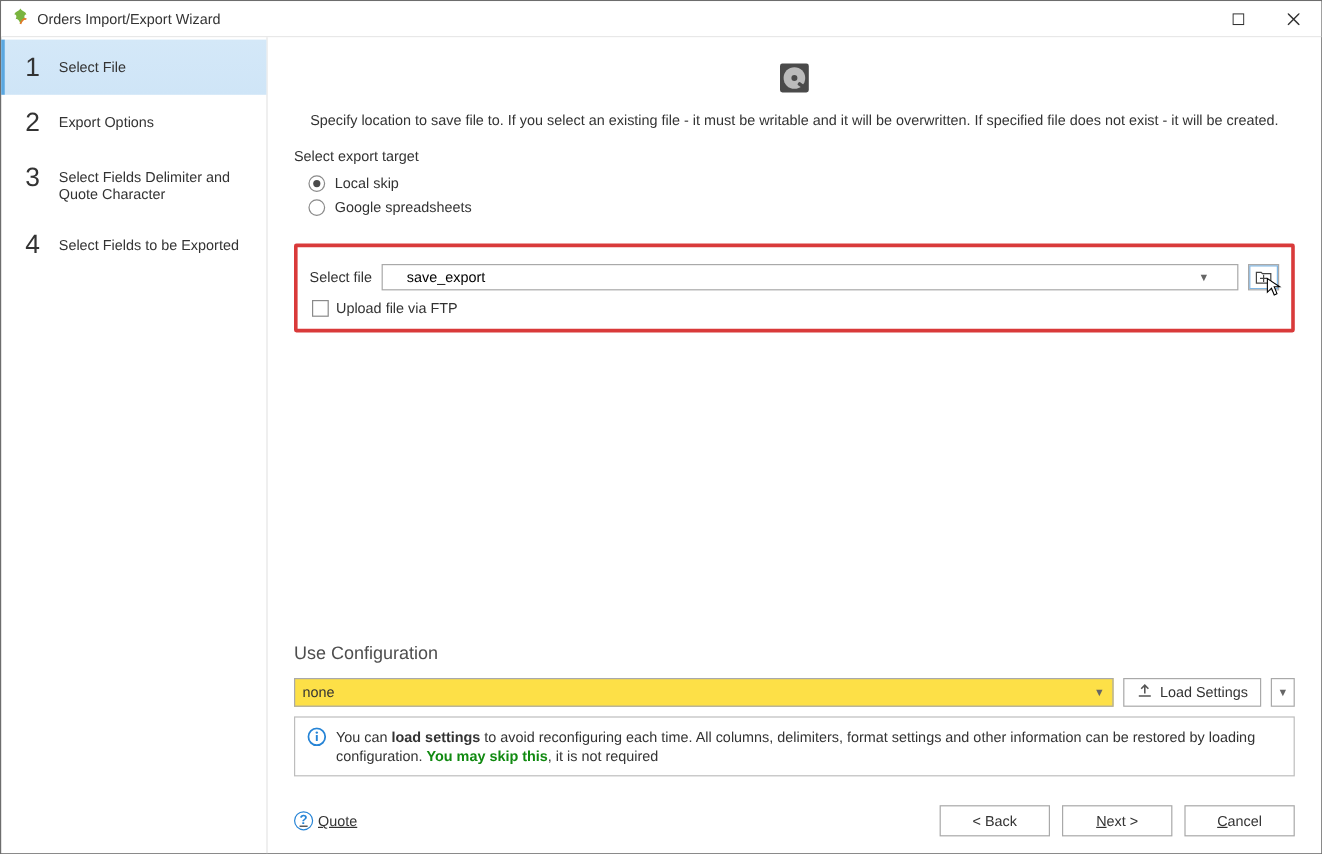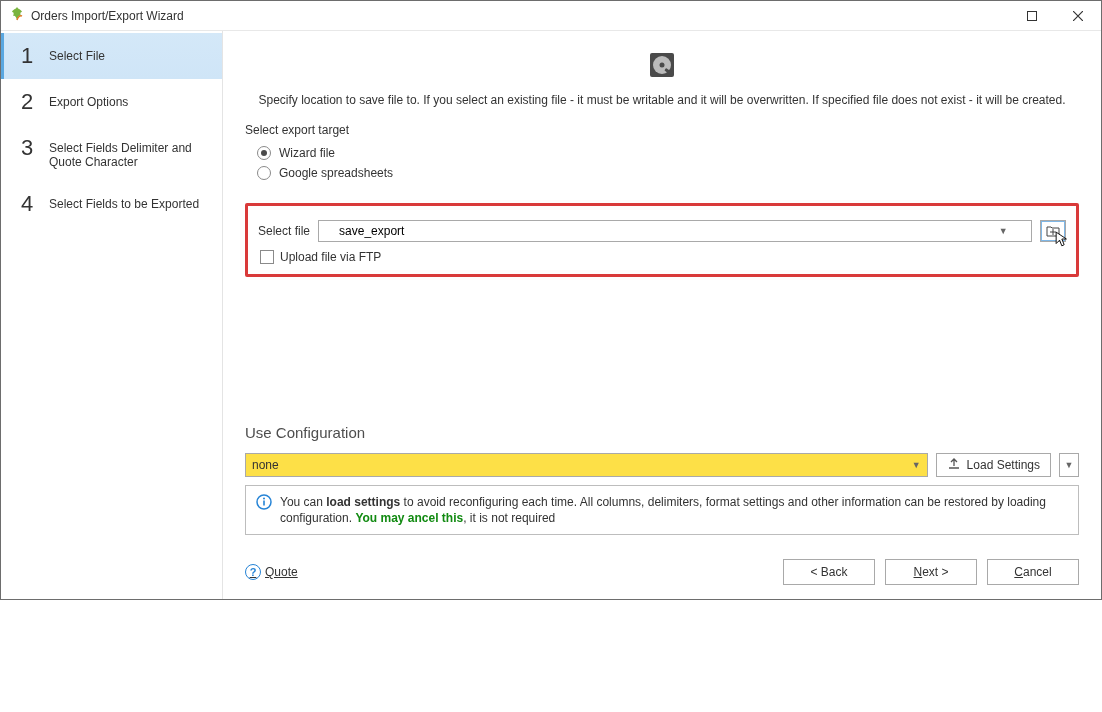--- a/index.html
+++ b/index.html
@@ -5,21 +5,21 @@
   * { box-sizing: border-box; }
   html, body { margin:0; padding:0; }
   body {
     font-family: "Segoe UI", Tahoma, Arial, sans-serif;
     font-size: 12px;
     color: #333;
     background:#fff;
   }
   .window {
     width: 1102px;
-    height: 600px;
+    height: 712px;
     border: 1px solid #6d6d6d;
     position: relative;
     display:flex;
     flex-direction:column;
     background:#fff;
   }
   .titlebar {
     height: 30px;
     display:flex;
     align-items:center;
@@ -328,21 +328,21 @@
               <circle cx="14" cy="14" r="2.5" fill="#4a4a4a"></circle>
               <rect x="18" y="17" width="8" height="3" rx="1" fill="#4a4a4a" transform="rotate(35 18 17)"></rect>
             </svg>
         </span>
         <span class="intro-text">Specify location to save file to. If you select an existing file - it must be writable and it will be overwritten. If specified file does not exist - it will be created.</span>
       </div>
 
       <div class="group-label">Select export target</div>
       <div class="radio-row">
         <span class="radio checked"></span>
-        <span>Wizard file</span>
+        <span>Local skip</span>
       </div>
       <div class="radio-row">
         <span class="radio"></span>
         <span>Google spreadsheets</span>
       </div>
 
       <div class="file-block">
         <div class="file-row">
           <label>Select file</label>
           <div class="combo">
@@ -386,21 +386,21 @@
         </div>
         <div class="info-box">
           <span>
             <svg width="16" height="16" viewBox="0 0 16 16">
                 <circle cx="8" cy="8" r="7" fill="none" stroke="#2684d6" stroke-width="1.5"></circle>
                 <circle cx="8" cy="4.5" r="1" fill="#2684d6"></circle>
                 <rect x="7.2" y="6.5" width="1.6" height="5" fill="#2684d6"></rect>
               </svg>
           </span>
           <span>
-            <span>You can </span><b>load settings</b><span> to avoid reconfiguring each time. All columns, delimiters, format settings and other information can be restored by loading configuration. </span><span class="skip">You may ancel this</span><span>, it is not required</span>
+            <span>You can </span><b>load settings</b><span> to avoid reconfiguring each time. All columns, delimiters, format settings and other information can be restored by loading configuration. </span><span class="skip">You may skip this</span><span>, it is not required</span>
           </span>
         </div>
       </div>
 
       <div class="bottom">
         <a class="help-link">
           <span class="help-icon">?</span>
           <span>Quote</span>
         </a>
         <div class="nav-buttons">

